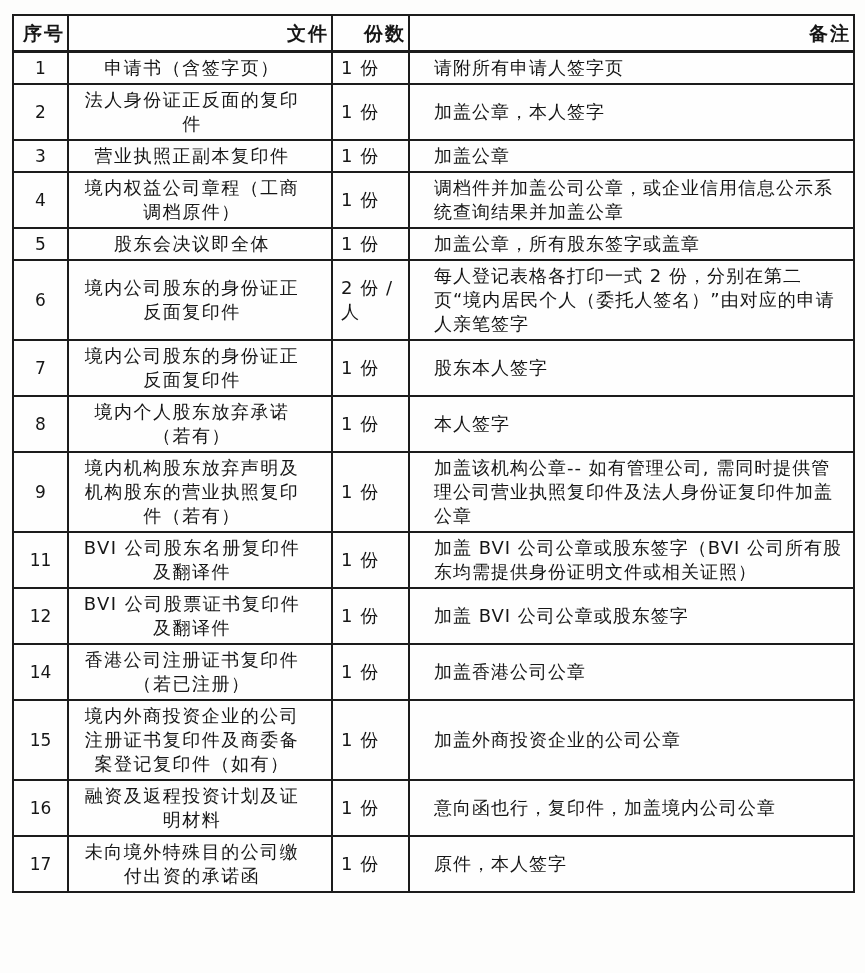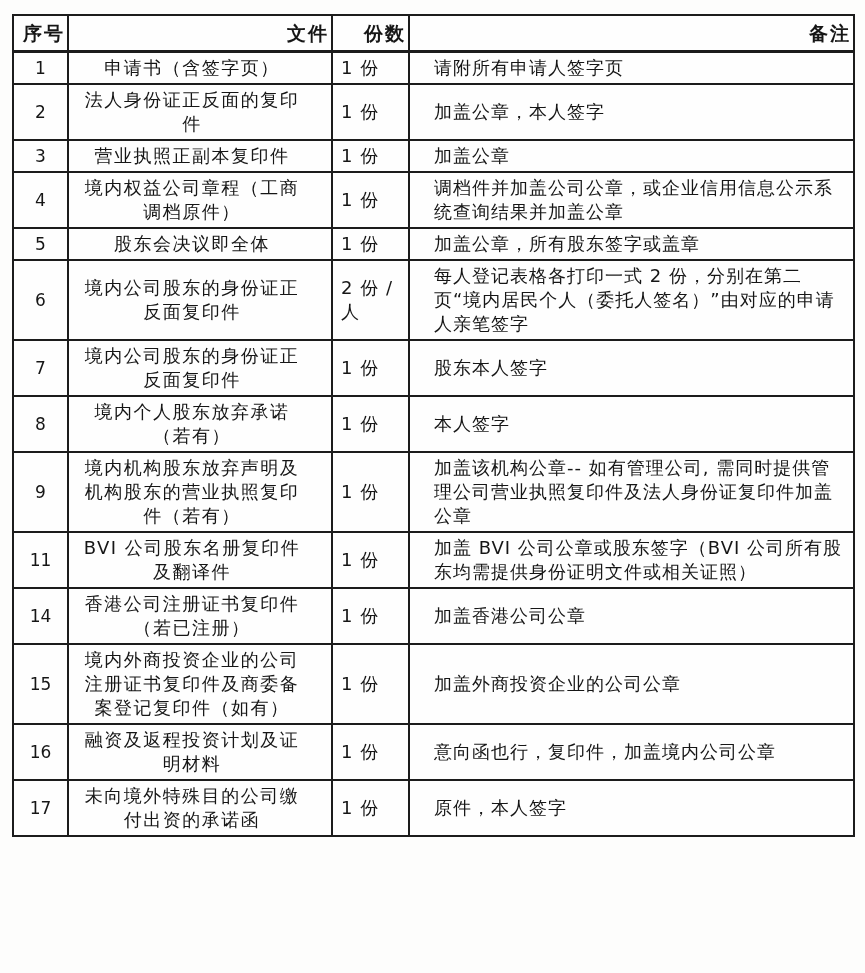--- a/index.html
+++ b/index.html
@@ -143,20 +143,26 @@
           <td class="c-copies">1 份</td>
           <td class="c-note">加盖该机构公章-- 如有管理公司, 需同时提供管理公司营业执照复印件及法人身份证复印件加盖公章</td>
         </tr>
         <tr>
           <td class="c-no">11</td>
           <td class="c-doc">BVI 公司股东名册复印件及翻译件</td>
           <td class="c-copies">1 份</td>
           <td class="c-note">加盖 BVI 公司公章或股东签字（BVI 公司所有股东均需提供身份证明文件或相关证照）</td>
         </tr>
         <tr>
+          <td class="c-no">12</td>
+          <td class="c-doc">BVI 公司股票证书复印件及翻译件</td>
+          <td class="c-copies">1 份</td>
+          <td class="c-note">加盖 BVI 公司公章或股东签字</td>
+        </tr>
+        <tr>
           <td class="c-no">14</td>
           <td class="c-doc">香港公司注册证书复印件（若已注册）</td>
           <td class="c-copies">1 份</td>
           <td class="c-note">加盖香港公司公章</td>
         </tr>
         <tr>
           <td class="c-no">15</td>
           <td class="c-doc">境内外商投资企业的公司注册证书复印件及商委备案登记复印件（如有）</td>
           <td class="c-copies">1 份</td>
           <td class="c-note">加盖外商投资企业的公司公章</td>

